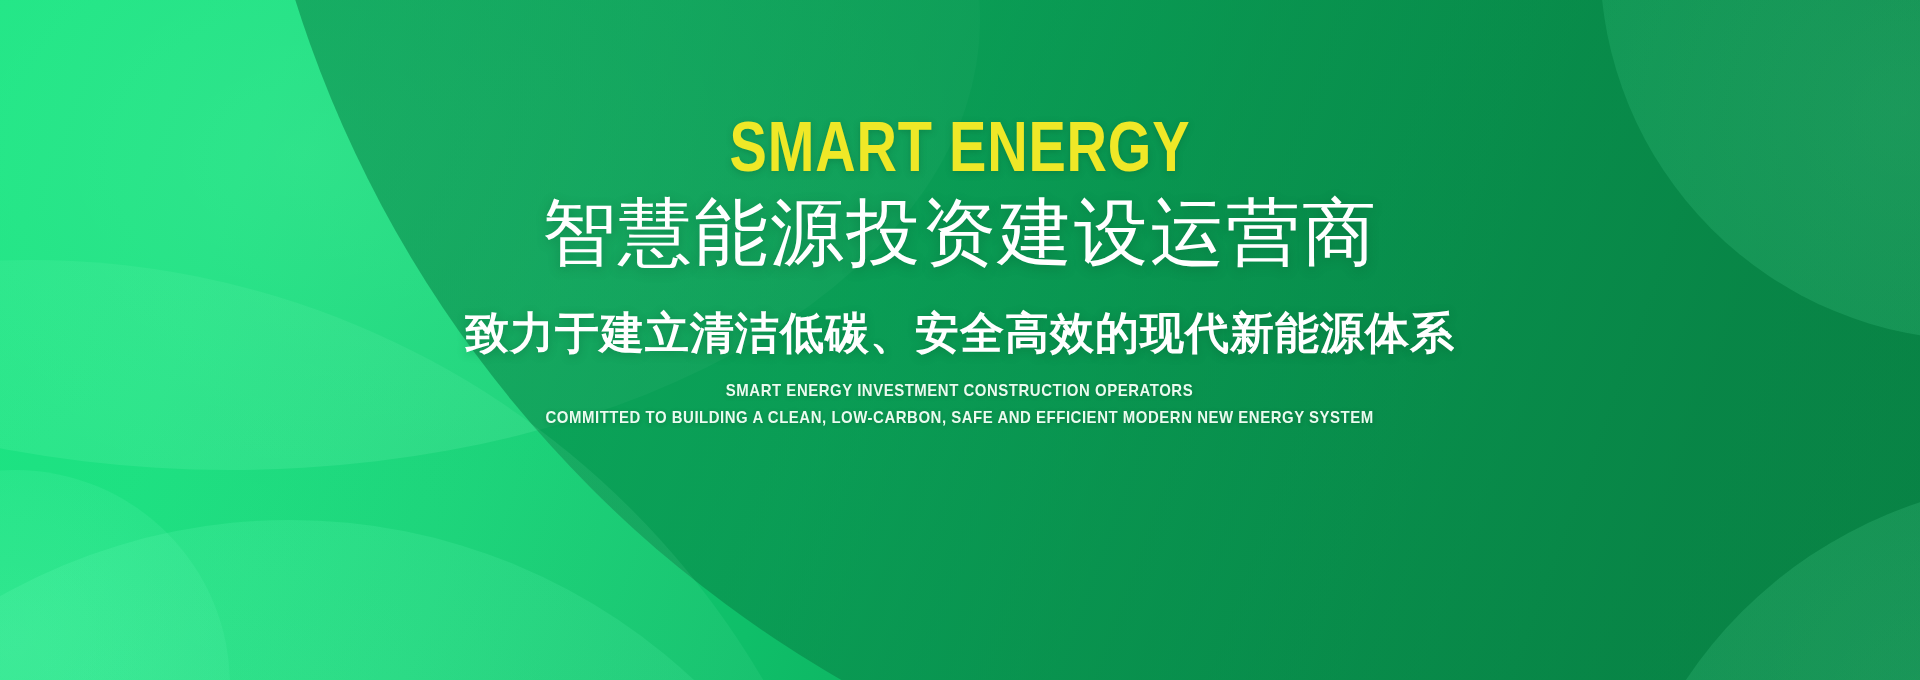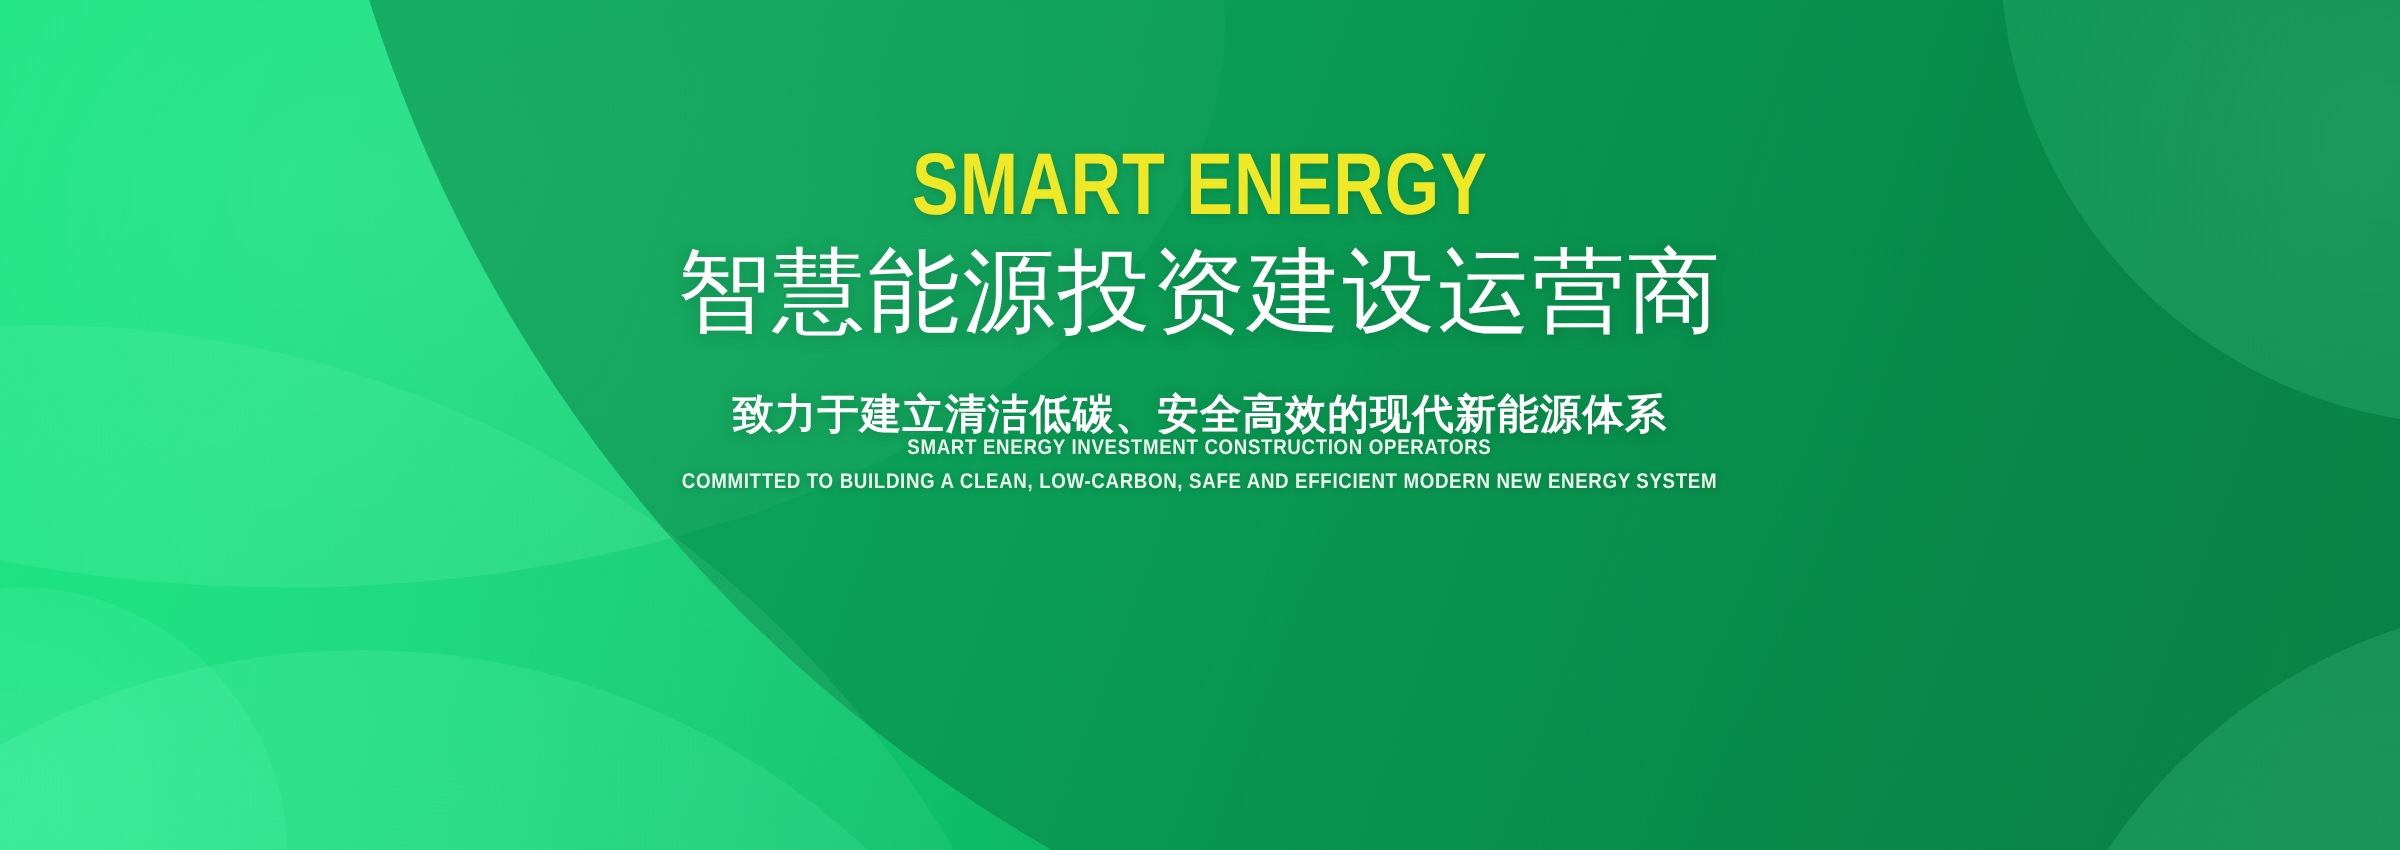--- a/index.html
+++ b/index.html
@@ -146,30 +146,32 @@
     line-height: 1;
     font-weight: 400;
     letter-spacing: 2px;
     white-space: nowrap;
     margin: 14px 0 0 0;
     text-shadow: 0 3px 12px rgba(0, 70, 35, 0.30);
   }
 
   .subtitle-cn {
     color: #ffffff;
-    font-size: 33px;
+    font-size: 44px;
     line-height: 1;
     font-weight: 700;
     letter-spacing: 1px;
     white-space: nowrap;
     margin: 44px 0 0 0;
     text-shadow: 0 2px 10px rgba(0, 70, 35, 0.28);
+    font-family: Liberation Mono, monospace;
   }
 
   .subtitle-en {
+    margin-top: 22px;
     display: flex;
     flex-direction: column;
     align-items: center;
     gap: 6px;
   }
   .subtitle-en-line {
     color: #eafbef;
     font-size: 17px;
     line-height: 1.25;
     font-weight: 600;

